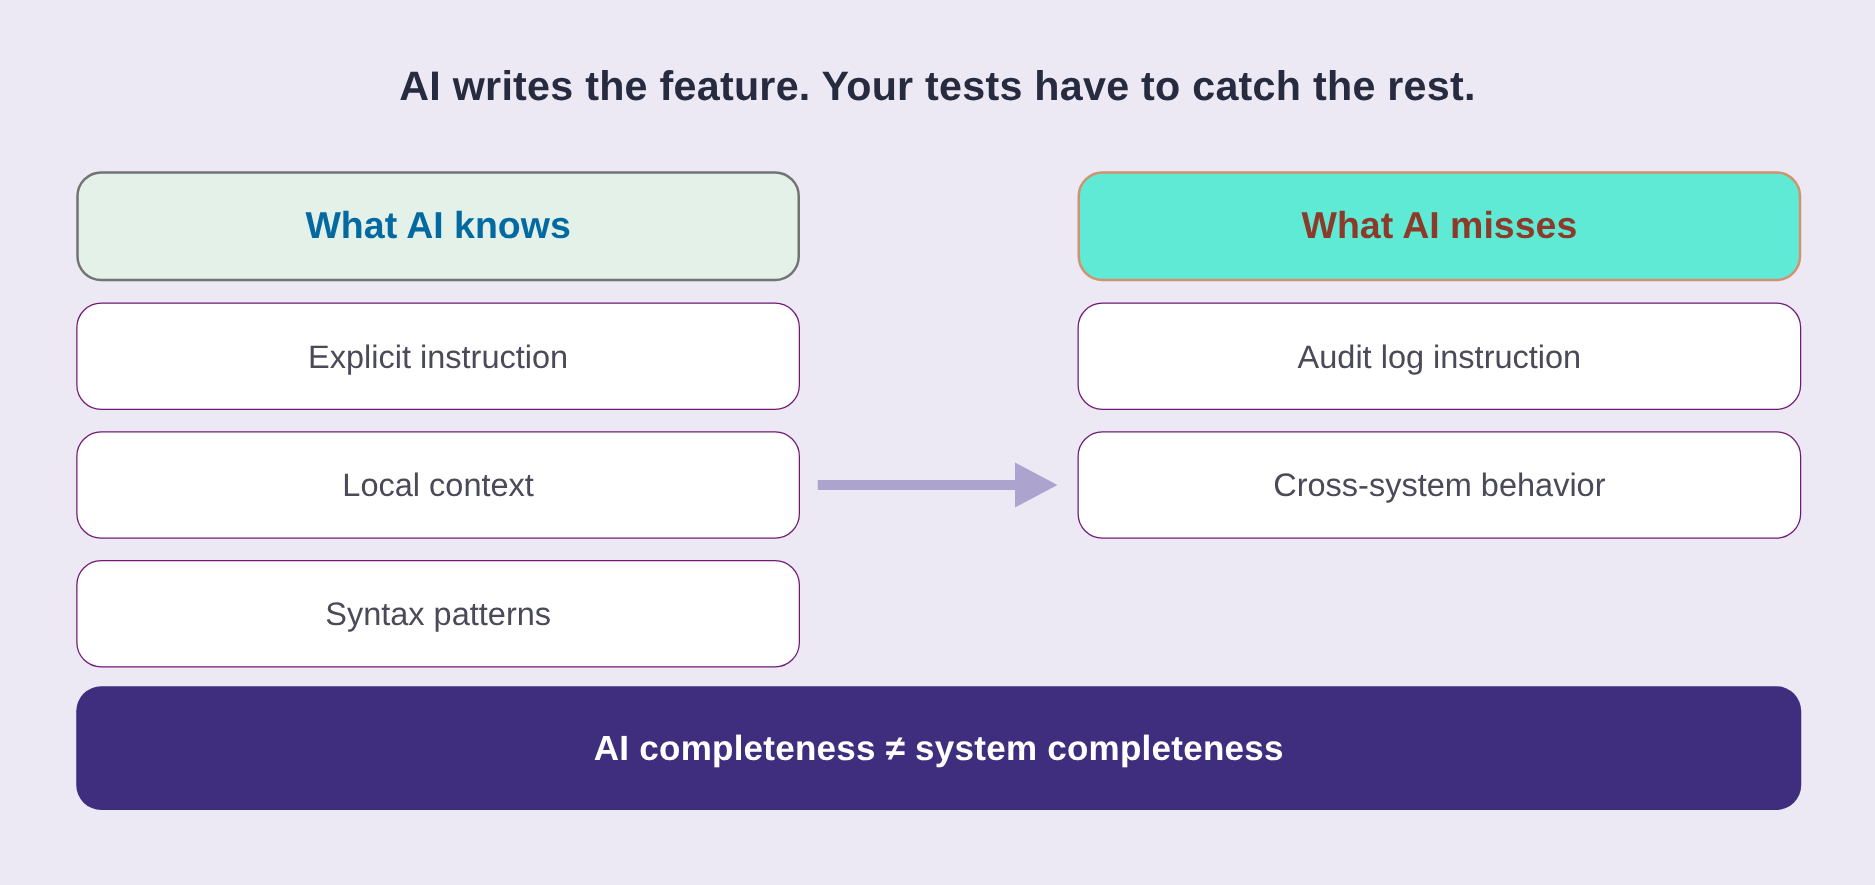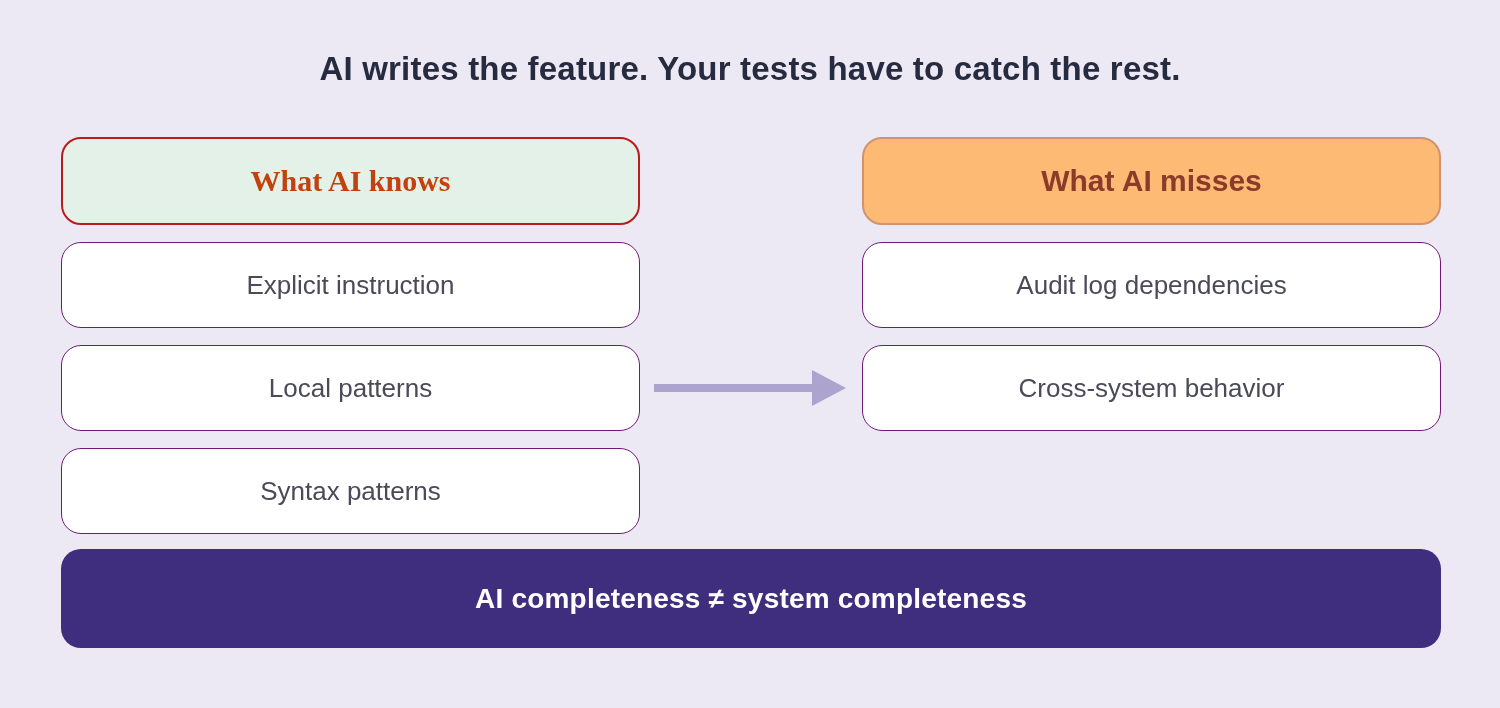--- a/index.html
+++ b/index.html
@@ -45,26 +45,25 @@
     height: 88px;
     border-radius: 20px;
     display: flex;
     align-items: center;
     justify-content: center;
     font-size: 30px;
     font-weight: 700;
   }
   .header-box.green {
     background: #E3F1E9;
-    border: 2px solid #b91c1c;
-    color: #c2410c;
-    font-family: Liberation Serif, serif;
+    border: 2px solid #737373;
+    color: #0369a1;
   }
   .header-box.orange {
-    background: #fdba74;
+    background: #5eead4;
     border: 2px solid #D0926F;
     color: #8C3B2B;
   }
   .card {
     box-sizing: border-box;
     height: 86px;
     background: #FFFFFF;
     border: 1px solid #701a75;
     border-radius: 20px;
     display: flex;
@@ -106,33 +105,33 @@
   <div class="columns">
 
     <div class="column">
       <div class="header-box green">
         <span>What AI knows</span>
       </div>
       <div class="card">
         <span>Explicit instruction</span>
       </div>
       <div class="card">
-        <span>Local patterns</span>
+        <span>Local context</span>
       </div>
       <div class="card">
         <span>Syntax patterns</span>
       </div>
     </div>
 
     <div class="column">
       <div class="header-box orange">
         <span>What AI misses</span>
       </div>
       <div class="card">
-        <span>Audit log dependencies</span>
+        <span>Audit log instruction</span>
       </div>
       <div class="card">
         <span>Cross-system behavior</span>
       </div>
     </div>
 
   </div>
 
   <svg class="arrow" width="192" height="40" viewBox="0 0 192 40" aria-hidden="true">
     <rect x="0" y="16" width="162" height="8" fill="#ACA4CF"></rect>

